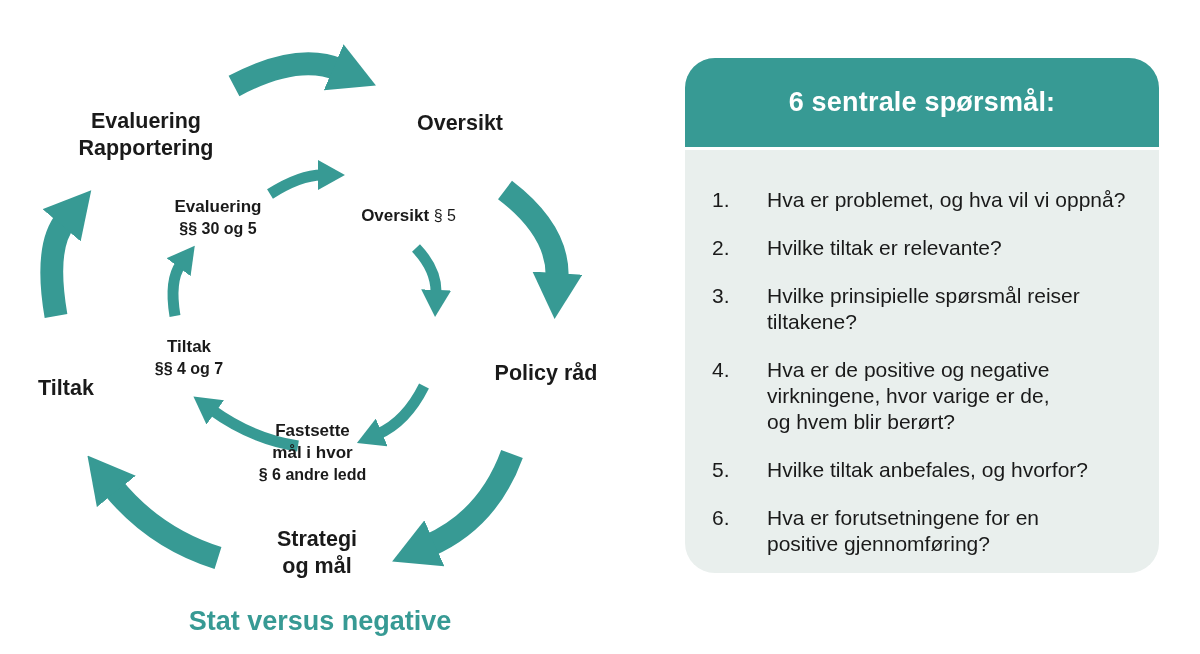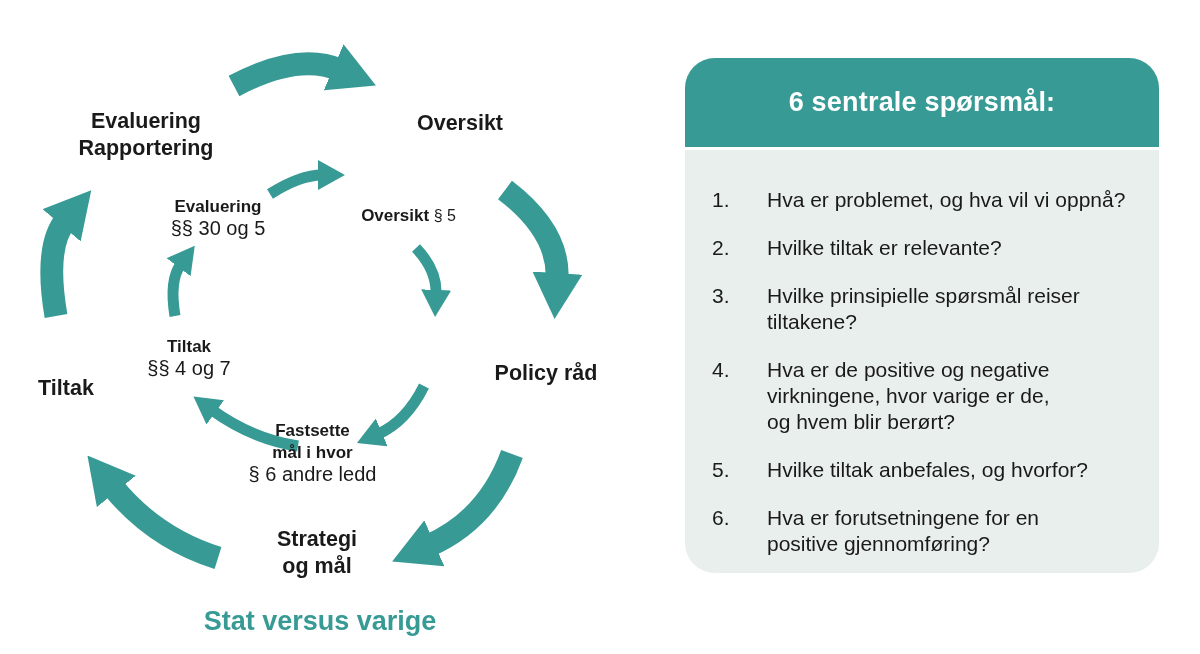--- a/index.html
+++ b/index.html
@@ -30,21 +30,21 @@
   .arrowfill{fill:var(--teal);}
 
   .lbl{position:absolute;text-align:center;}
   .lbl .big{
     display:block;font-size:21.5px;line-height:27px;font-weight:bold;color:var(--ink);
   }
   .lbl .t{
     display:block;font-size:17px;line-height:22px;font-weight:bold;color:var(--ink);
   }
   .lbl .s{
-    display:block;font-size:20px;line-height:21px;font-weight:normal;color:var(--ink);
+    display:block;font-size:16px;line-height:21px;font-weight:bold;color:var(--ink);
   }
   .lbl .ti{font-size:17px;font-weight:bold;}
   .lbl .si{font-size:16px;font-weight:normal;}
 
   .pos-outer-evaluering{left:26px;top:90px;width:240px;}
   .pos-outer-oversikt{left:390px;top:92px;width:140px;}
   .pos-outer-analyser{left:476px;top:342px;width:140px;}
   .pos-outer-strategi{left:247px;top:508px;width:140px;}
   .pos-outer-tiltak{left:16px;top:357px;width:100px;}
 
@@ -145,21 +145,21 @@
     <div class="lbl pos-inner-fastsette">
       <span class="t">Fastsette</span>
       <span class="t">mål i hvor</span>
       <span class="s">§ 6 andre ledd</span>
     </div>
     <div class="lbl pos-inner-tiltak">
       <span class="t">Tiltak</span>
       <span class="s">§§ 4 og 7</span>
     </div>
 
-    <div class="caption">Stat versus varige</div>
+    <div class="caption">Stat versus negative</div>
   </div>
 
   <aside class="panel">
     <header class="panel-header">
       <h2 class="panel-title">6 sentrale spørsmål:</h2>
     </header>
     <ol class="qlist">
       <li class="qitem">
         <span class="qnum">1.</span>
         <span class="qtxt">Hva er problemet, og hva vil vi oppnå?</span>

